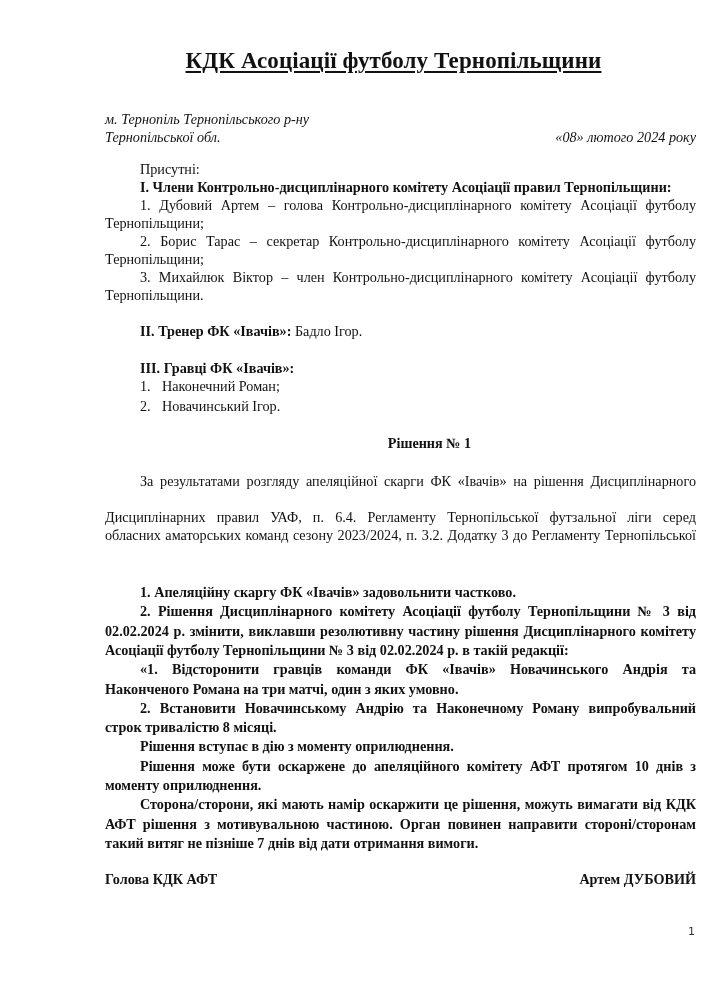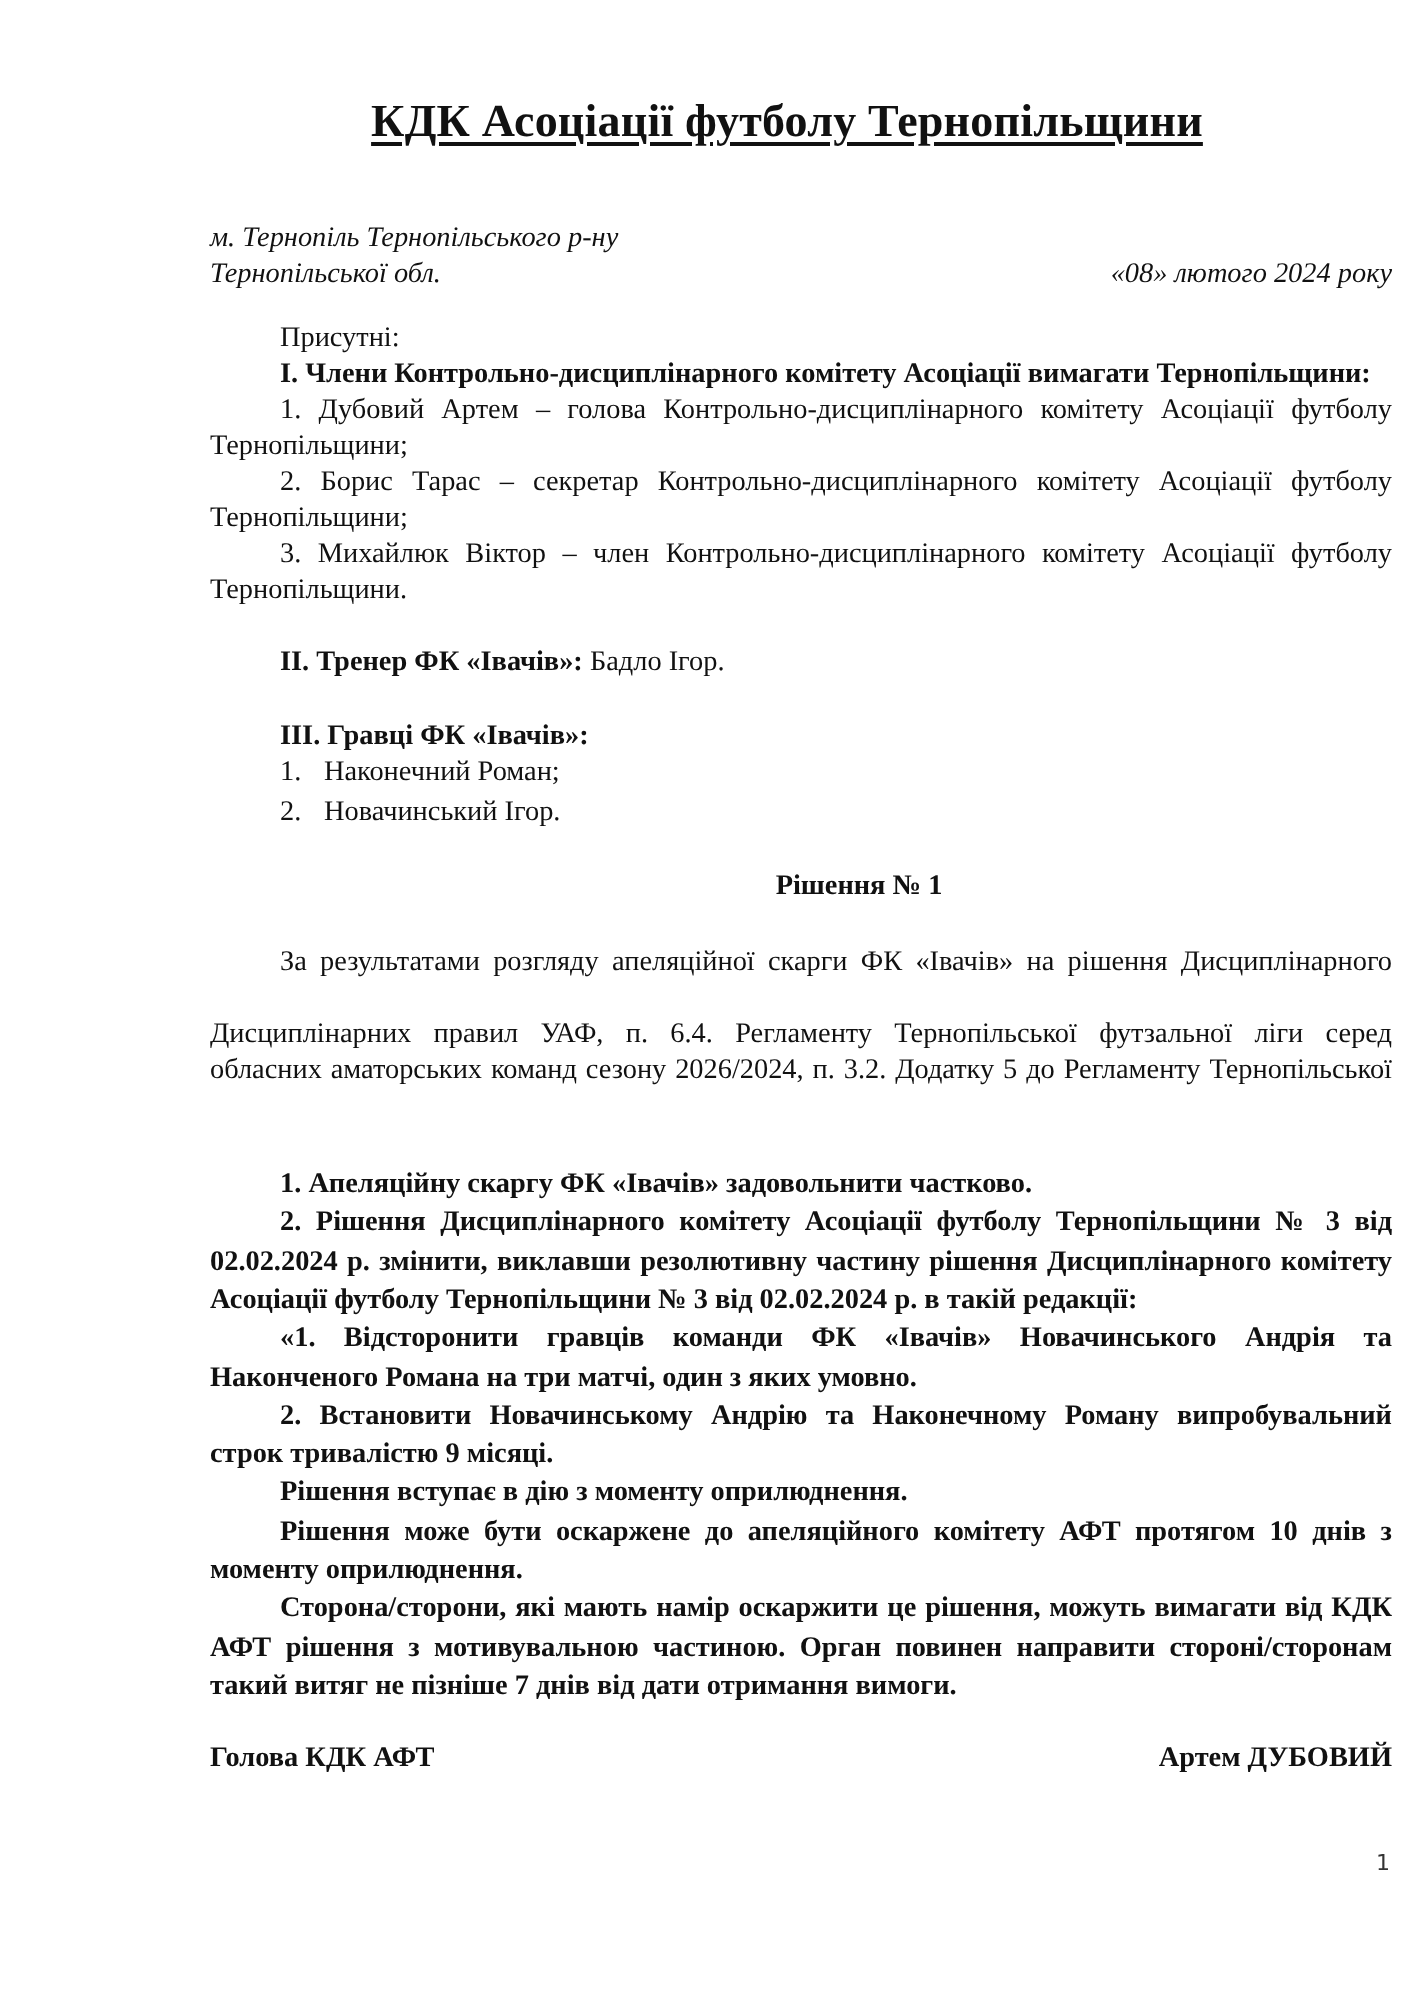--- a/index.html
+++ b/index.html
@@ -38,21 +38,21 @@
 
 <div class="page">
 
   <div class="title">КДК Асоціації футболу Тернопільщини</div>
 
   <div class="line italic" style="left:65px; top:110px;">м. Тернопіль Тернопільського р-ну</div>
   <div class="line italic" style="left:65px; top:128px;">Тернопільської обл.</div>
   <div class="right italic" style="top:128px;">«08» лютого 2024 року</div>
 
   <div class="line" style="left:100px; top:160px;">Присутні:</div>
-  <div class="line bold" style="left:100px; top:178px;">I. Члени Контрольно-дисциплінарного комітету Асоціації вимагати Тернопільщини:</div>
+  <div class="line bold" style="left:100px; top:178px;">I. Члени Контрольно-дисциплінарного комітету Асоціації правил Тернопільщини:</div>
 
   <div class="just" style="top:196px; padding-left:35px; width:556px;">1. Дубовий Артем – голова Контрольно-дисциплінарного комітету Асоціації футболу</div>
   <div class="line" style="left:65px; top:214px;">Тернопільщини;</div>
   <div class="just" style="top:232px; padding-left:35px; width:556px;">2. Борис Тарас – секретар Контрольно-дисциплінарного комітету Асоціації футболу</div>
   <div class="line" style="left:65px; top:250px;">Тернопільщини;</div>
   <div class="just" style="top:268px; padding-left:35px; width:556px;">3. Михайлюк Віктор – член Контрольно-дисциплінарного комітету Асоціації футболу</div>
   <div class="line" style="left:65px; top:286px;">Тернопільщини.</div>
 
   <div class="line" style="left:100px; top:322px;">
     <span class="bold">II. Тренер ФК «Івачів»:</span><span> Бадло Ігор.</span>
@@ -63,31 +63,31 @@
     <span class="num">1.</span><span>Наконечний Роман;</span>
   </div>
   <div class="line" style="left:100px; top:397px;">
     <span class="num">2.</span><span>Новачинський Ігор.</span>
   </div>
 
   <div class="center bold" style="top:434px;">Рішення № 1</div>
 
   <div class="just" style="top:472px; padding-left:35px; width:556px;">За результатами розгляду апеляційної скарги ФК «Івачів» на рішення Дисциплінарного</div>
   <div class="just" style="top:508px;">Дисциплінарних правил УАФ, п. 6.4. Регламенту Тернопільської футзальної ліги серед</div>
-  <div class="just" style="top:526px;">обласних аматорських команд сезону 2026/2024, п. 3.2. Додатку 5 до Регламенту Тернопільської</div>
+  <div class="just" style="top:526px;">обласних аматорських команд сезону 2023/2024, п. 3.2. Додатку 3 до Регламенту Тернопільської</div>
 
   <div id="resolution">
       <div class="line bold" style="top: 583px; left: 100px;">1. Апеляційну скаргу ФК «Івачів» задовольнити частково.</div>
       <div class="just bold" style="top: 602px; padding-left: 35px; width: 556px;">2. Рішення Дисциплінарного комітету Асоціації футболу Тернопільщини № 3 від</div>
       <div class="just bold" style="top: 622px;">02.02.2024 р. змінити, виклавши резолютивну частину рішення Дисциплінарного комітету</div>
       <div class="line bold" style="top: 641px; left: 65px;">Асоціації футболу Тернопільщини № 3 від 02.02.2024 р. в такій редакції:</div>
       <div class="just bold" style="top: 660px; padding-left: 35px; width: 556px;">«1. Відсторонити гравців команди ФК «Івачів» Новачинського Андрія та</div>
       <div class="line bold" style="top: 680px; left: 65px;">Наконченого Романа на три матчі, один з яких умовно.</div>
       <div class="just bold" style="top: 699px; padding-left: 35px; width: 556px;">2. Встановити Новачинському Андрію та Наконечному Роману випробувальний</div>
-      <div class="line bold" style="top: 718px; left: 65px;">строк тривалістю 9 місяці.</div>
+      <div class="line bold" style="top: 718px; left: 65px;">строк тривалістю 8 місяці.</div>
       <div class="line bold" style="top: 737px; left: 100px;">Рішення вступає в дію з моменту оприлюднення.</div>
       <div class="just bold" style="top: 757px; padding-left: 35px; width: 556px;">Рішення може бути оскаржене до апеляційного комітету АФТ протягом 10 днів з</div>
       <div class="line bold" style="top: 776px; left: 65px;">моменту оприлюднення.</div>
       <div class="just bold" style="top: 795px; padding-left: 35px; width: 556px;">Сторона/сторони, які мають намір оскаржити це рішення, можуть вимагати від КДК</div>
       <div class="just bold" style="top: 815px;">АФТ рішення з мотивувальною частиною. Орган повинен направити стороні/сторонам</div>
       <div class="line bold" style="top: 834px; left: 65px;">такий витяг не пізніше 7 днів від дати отримання вимоги.</div>
     </div>
 
   <div class="line bold" style="left:65px; top:870px;">Голова КДК АФТ</div>
   <div class="right bold" style="top:870px;">Артем ДУБОВИЙ</div>

